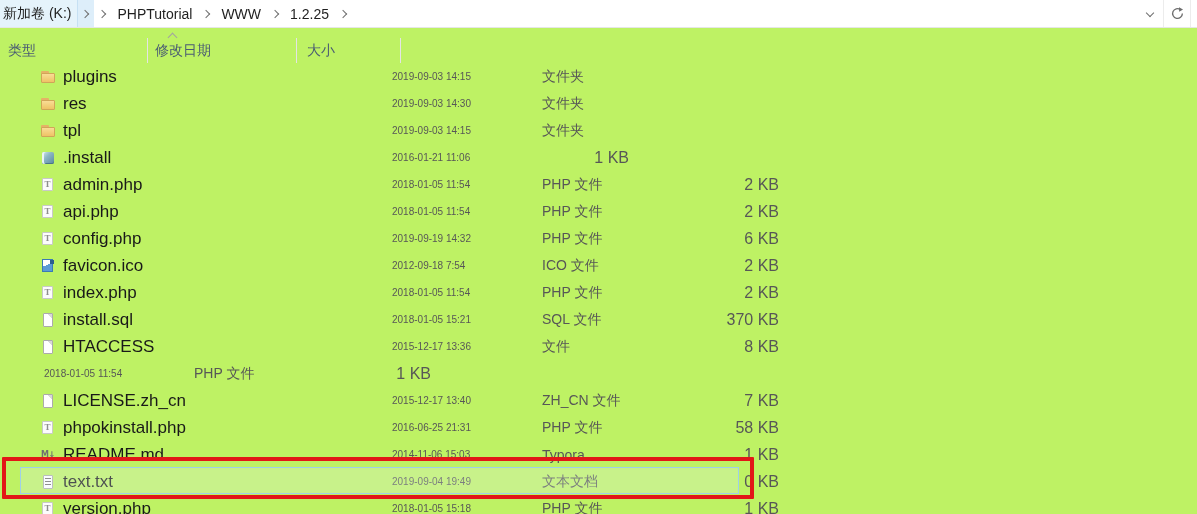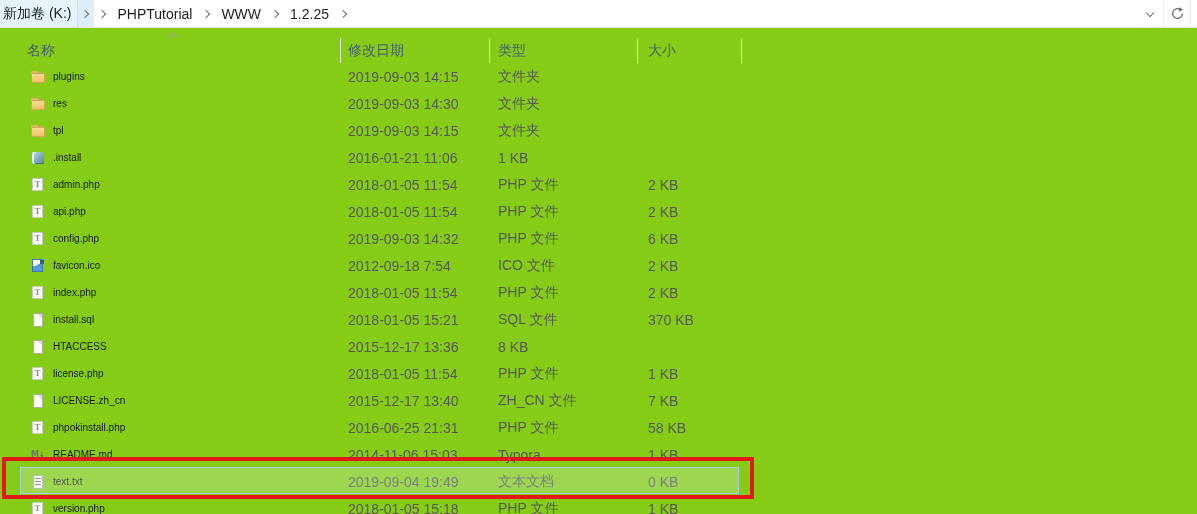--- a/index.html
+++ b/index.html
@@ -1,21 +1,21 @@
 <!DOCTYPE html>
 <html><head>
 <meta charset="utf-8">
 <style>
   html,body{margin:0;padding:0;}
   body{
     width:1197px;height:514px;overflow:hidden;background:#fff;
     font-family:"Liberation Sans","DejaVu Sans",sans-serif;
     cursor:default;-webkit-user-select:none;user-select:none;
   }
-  .screen{position:relative;width:1197px;height:514px;background:#84cc16;}
+  .screen{position:relative;width:1197px;height:514px;background:#bef264;}
 
   
   .addressbar{
     height:28px;box-sizing:border-box;border-bottom:1px solid #e6e6e6;
     display:flex;align-items:stretch;font-size:14px;color:#1f1f1f;
     white-space:nowrap;background:#fff;
   }
   .crumb{display:flex;align-items:center;padding:0 6px;}
   .crumb.first{padding-left:3px;}
   .hlseg{background:#e5f3fb;}
@@ -48,26 +48,26 @@
   .sortchev{
     position:absolute;left:169px;top:-4px;width:6px;height:6px;
     border-left:1.5px solid #a2a2a2;border-top:1.5px solid #a2a2a2;
     transform:rotate(45deg);
   }
 
   
   .row{display:flex;height:27px;align-items:center;white-space:nowrap;}
   .cell{box-sizing:border-box;overflow:hidden;}
   .cname{
-    width:348px;padding-left:30px;display:flex;align-items:center;
-    font-size:10px;color:#191919;
-  }
-  .cdate{width:150px;font-size:14px;color:#575757;}
+    width:348px;padding-left:40px;display:flex;align-items:center;
+    font-size:17px;color:#191919;
+  }
+  .cdate{width:150px;font-size:10px;color:#575757;margin-left:44px;}
   .ctype{width:150px;font-size:14px;color:#575757;}
-  .csize{width:94px;padding-right:7px;text-align:left;font-size:14px;color:#575757;}
+  .csize{width:94px;padding-right:7px;text-align:right;font-size:16px;color:#575757;}
 
   
   .icon{width:16px;height:16px;position:relative;margin-right:7px;flex:none;}
 
   .icon[data-icon="folder-icon"]::before{
     content:"";position:absolute;left:1px;top:2px;width:8px;height:5px;
     background:#e5b366;border-radius:1px 1px 0 0;
   }
   .icon[data-icon="folder-icon"]::after{
     content:"";position:absolute;left:1px;top:4px;width:14px;height:10px;
@@ -165,23 +165,22 @@
         </svg>
       </div>
       <div class="vsep"></div>
       <div class="pad"></div>
     </div>
   </div>
 
   <div class="list">
     <div class="lheader">
       <i class="sortchev"></i>
-      <div class="hcell h-name">名称</div>
+      <div class="hcell h-type">类型</div>
       <div class="hcell h-date">修改日期</div>
-      <div class="hcell h-type">类型</div>
       <div class="hcell h-size">大小</div>
     </div>
     <div id="rows">
   <div class="row">
     <div class="cell cname">
       <span class="icon" data-icon="folder-icon"></span>
       <span>plugins</span>
     </div>
     <div class="cell cdate">2019-09-03 14:15</div>
     <div class="cell ctype">文件夹</div>
@@ -235,21 +234,21 @@
     <div class="cell cdate">2018-01-05 11:54</div>
     <div class="cell ctype">PHP 文件</div>
     <div class="cell csize">2 KB</div>
   </div>
 
   <div class="row">
     <div class="cell cname">
       <span class="icon" data-icon="text-editor-icon"></span>
       <span>config.php</span>
     </div>
-    <div class="cell cdate">2019-09-03 14:32</div>
+    <div class="cell cdate">2019-09-19 14:32</div>
     <div class="cell ctype">PHP 文件</div>
     <div class="cell csize">6 KB</div>
   </div>
 
   <div class="row">
     <div class="cell cname">
       <span class="icon" data-icon="image-icon"></span>
       <span>favicon.ico</span>
     </div>
     <div class="cell cdate">2012-09-18 7:54</div>
@@ -276,28 +275,25 @@
     <div class="cell ctype">SQL 文件</div>
     <div class="cell csize">370 KB</div>
   </div>
 
   <div class="row">
     <div class="cell cname">
       <span class="icon" data-icon="blank-file-icon"></span>
       <span>HTACCESS</span>
     </div>
     <div class="cell cdate">2015-12-17 13:36</div>
+    <div class="cell ctype">文件</div>
     <div class="cell csize">8 KB</div>
   </div>
 
   <div class="row">
-    <div class="cell cname">
-      <span class="icon" data-icon="text-editor-icon"></span>
-      <span>license.php</span>
-    </div>
     <div class="cell cdate">2018-01-05 11:54</div>
     <div class="cell ctype">PHP 文件</div>
     <div class="cell csize">1 KB</div>
   </div>
 
   <div class="row">
     <div class="cell cname">
       <span class="icon" data-icon="blank-file-icon"></span>
       <span>LICENSE.zh_cn</span>
     </div>

